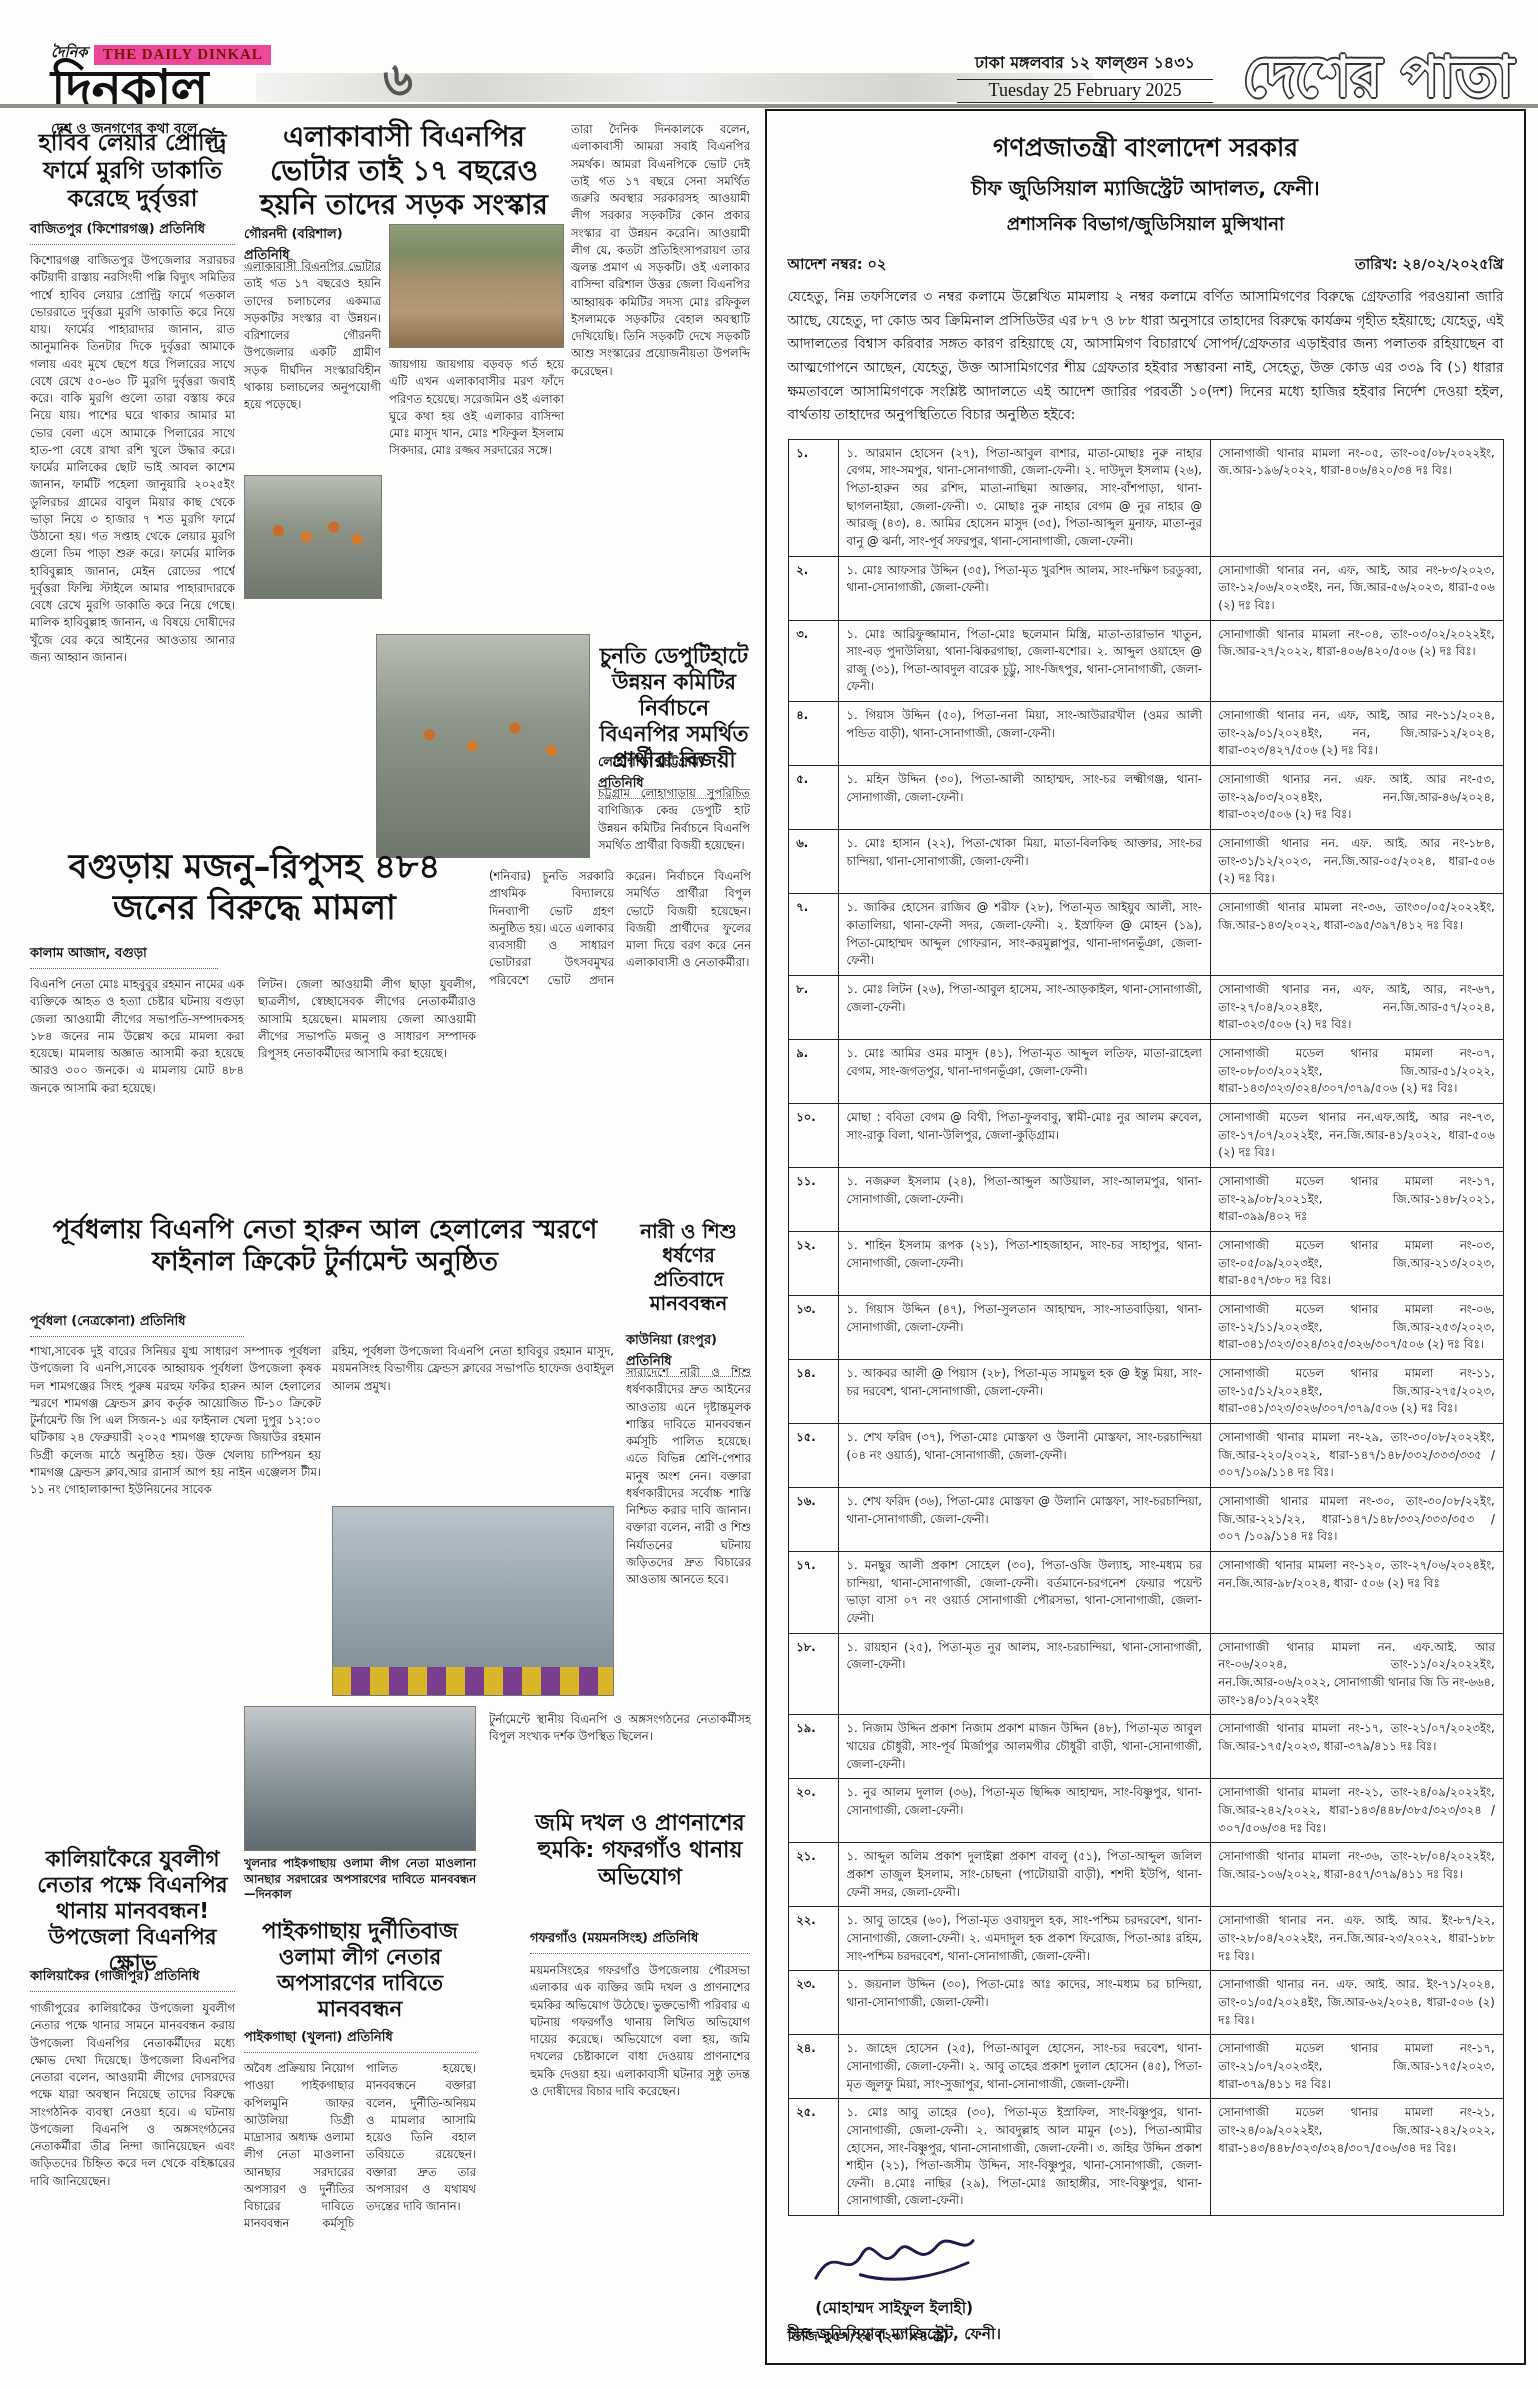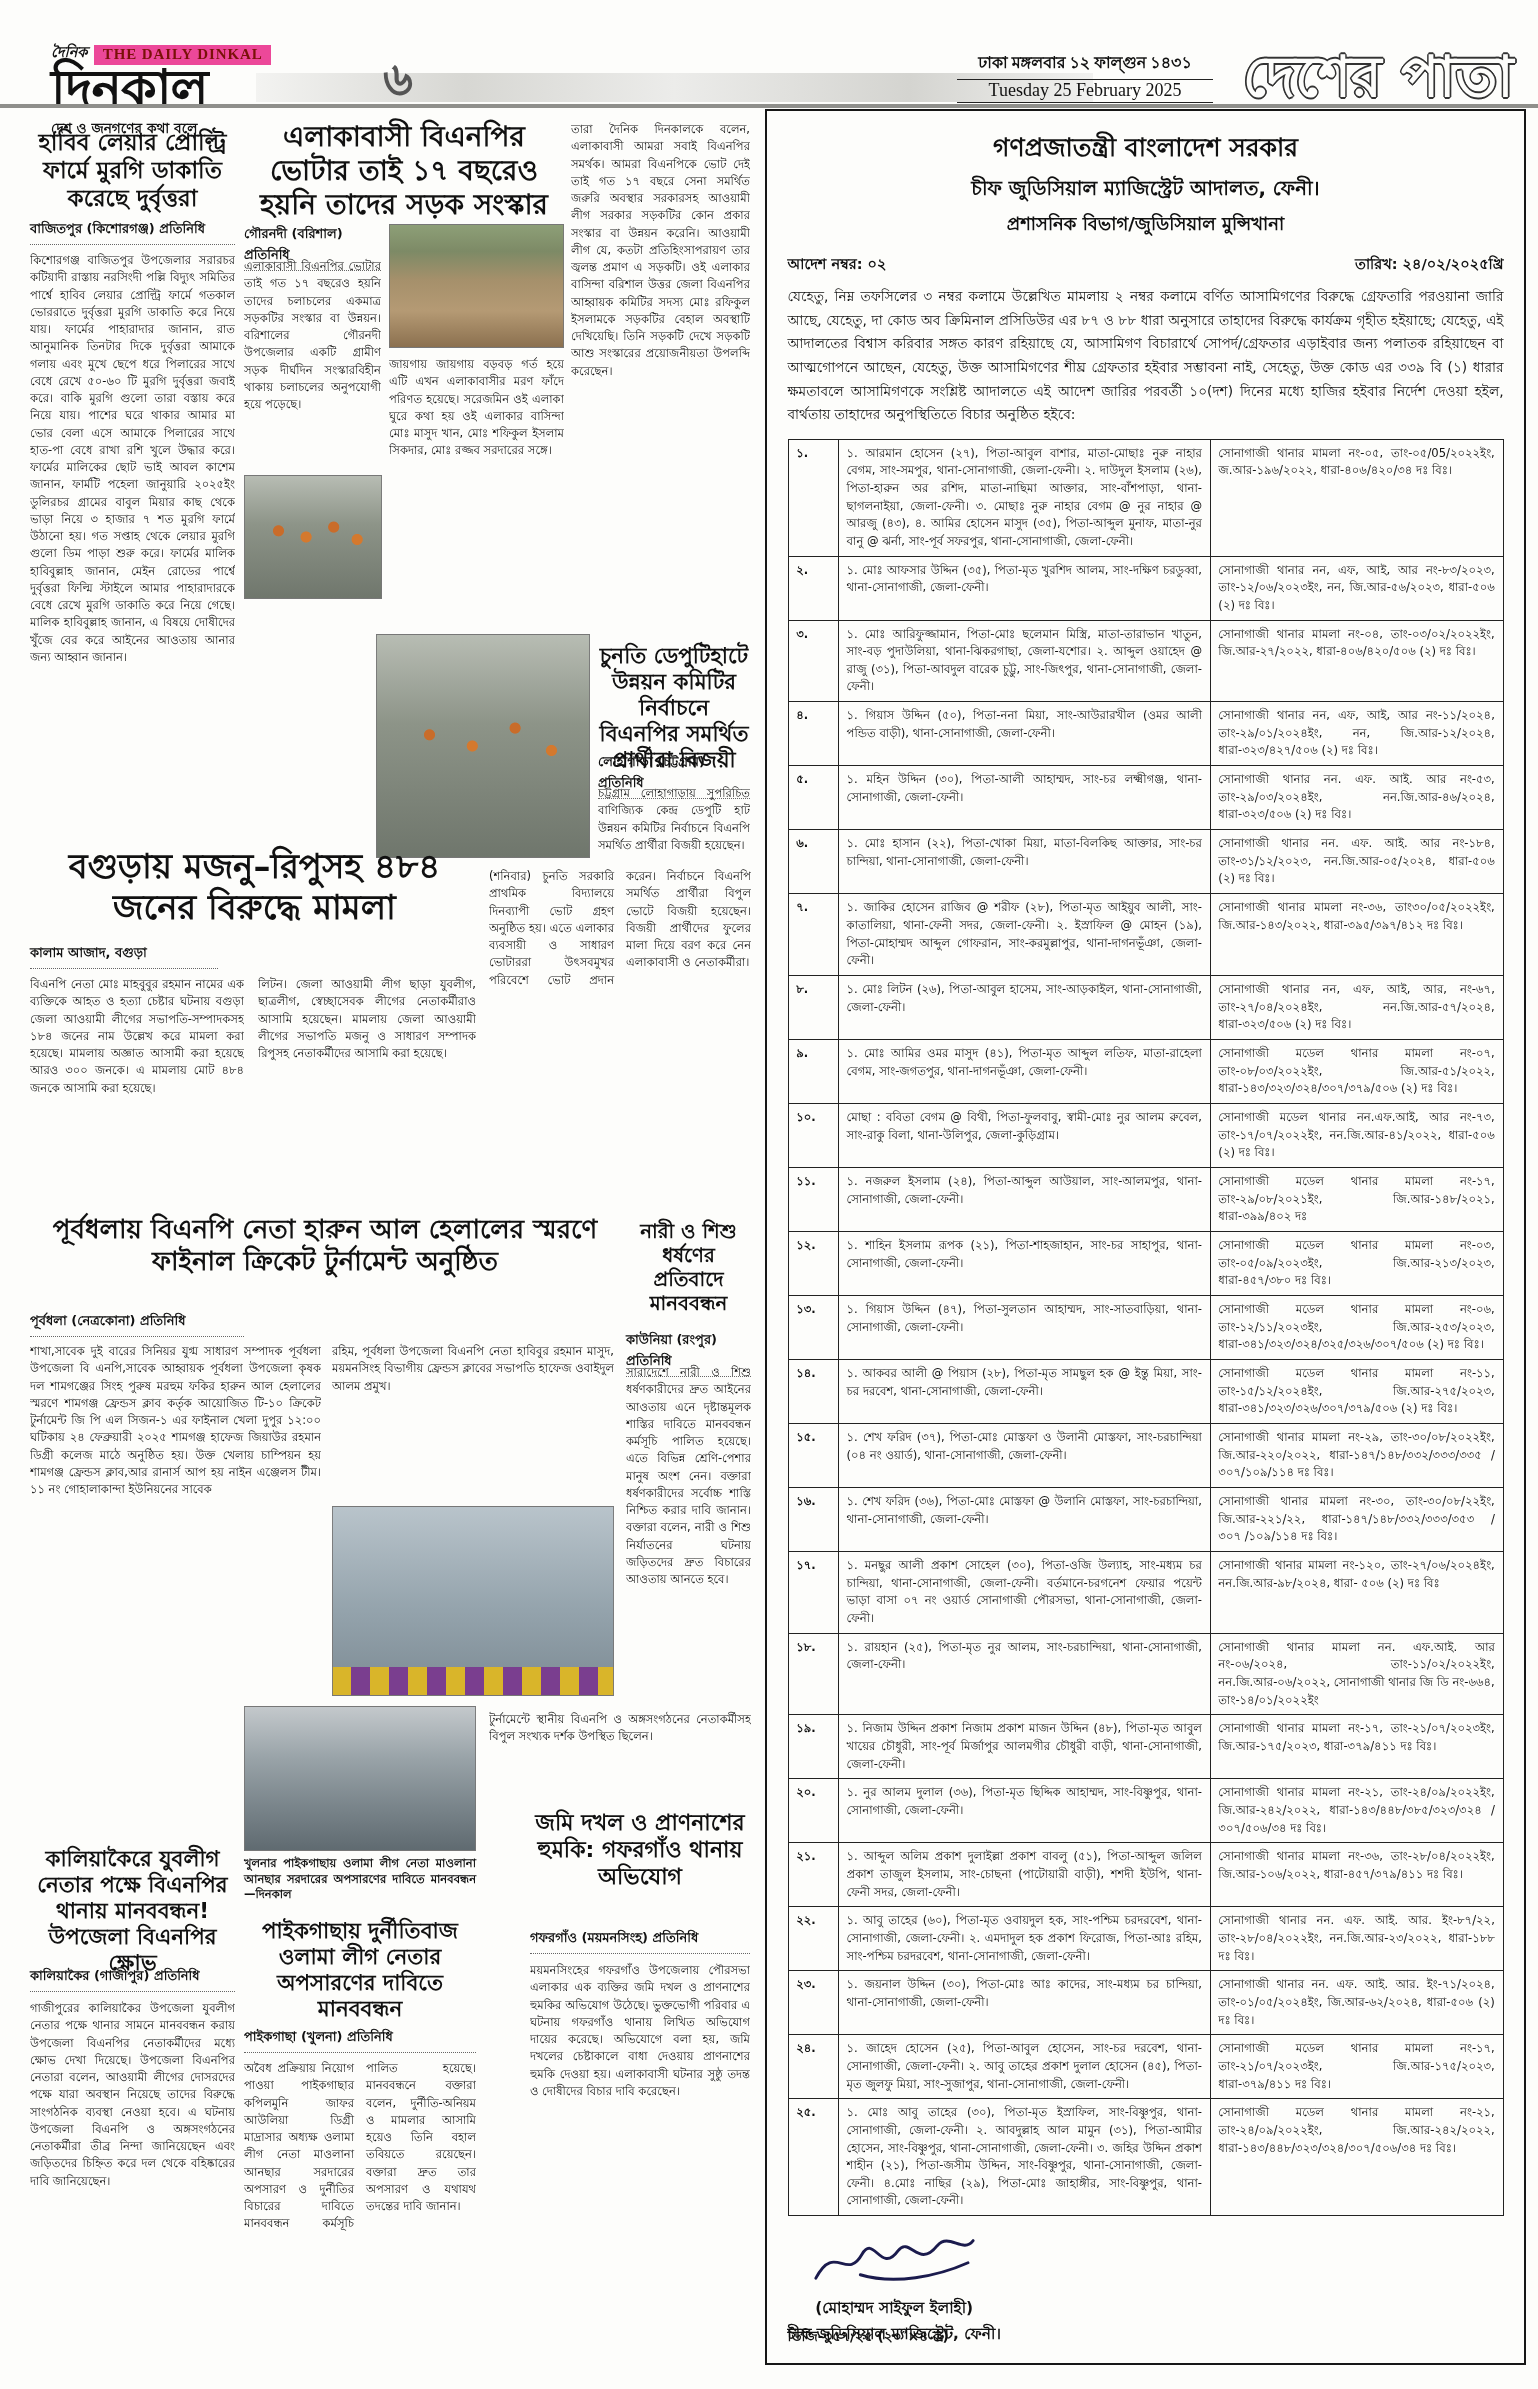--- a/index.html
+++ b/index.html
@@ -7,21 +7,21 @@
         font-family:"DejaVu Sans",sans-serif;color:#111;padding-left:40px;}
   .abs{position:absolute;}
   
   .grad-bar{background:linear-gradient(90deg,#f3f3f1 0%,#d7d7d3 25%,#ececea 50%,#d4d4d0 78%,#f1f1ef 100%);}
   .brand-row{display:flex;align-items:flex-end;gap:6.8px;}
   .brand-script{font-size:14.5px;font-weight:700;font-style:italic;}
   .brand-strip{background:#ec4899;color:#7a1008;font-weight:800;font-size:15px;letter-spacing:0.9px;padding:1.7px 8.5px;font-family:Liberation Serif, serif;}
   .brand-main{font-size:51px;font-weight:800;line-height:0.95;letter-spacing:-0.9px;}
   .brand-tag{font-size:13.7px;font-weight:700;margin-top:3.4px;}
   .page-num{font-size:46px;font-weight:700;color:#555;}
-  .date-line{font-weight:700;font-size:16px;border-bottom:1.7px solid #222;padding-bottom:1.7px;font-family:Liberation Serif, serif;}
+  .date-line{font-weight:700;font-size:16px;border-bottom:1.7px solid #222;padding-bottom:1.7px;}
   .date-line.en{font-family:"Liberation Serif",serif;font-size:18px;font-weight:400;margin-top:0;}
   .section-title{font-size:56px;font-weight:700;color:#fdfdfb;
      text-shadow:-1.7px 0 #333,1.7px 0 #333,0 -1.7px #333,0 1.7px #333,-0.9px -0.9px #333,0.9px 0.9px #333,-0.9px 0.9px #333,0.9px -0.9px #333;}
   .header-rule{background:#8f8f8b;}
   
   .headline{font-weight:800;text-align:center;line-height:1.22;}
   .byline{font-weight:700;font-size:13px;border-bottom:0.9px dotted #666;padding-bottom:4.3px;}
   .body-text{font-size:11.5px;line-height:1.5;text-align:justify;overflow:hidden;}
   .two-col{column-count:2;column-gap:12px;}
   .caption{font-size:11.5px;font-weight:700;line-height:1.35;text-align:justify;}
@@ -141,21 +141,21 @@
       <span>আদেশ নম্বর: ০২</span>
       <span>তারিখ: ২৪/০২/২০২৫খ্রি</span>
     </div>
     <div class="nt-preamble">যেহেতু, নিম্ন তফসিলের ৩ নম্বর কলামে উল্লেখিত মামলায় ২ নম্বর কলামে বর্ণিত আসামিগণের বিরুদ্ধে গ্রেফতারি পরওয়ানা জারি আছে, যেহেতু, দা কোড অব ক্রিমিনাল প্রসিডিউর এর ৮৭ ও ৮৮ ধারা অনুসারে তাহাদের বিরুদ্ধে কার্যক্রম গৃহীত হইয়াছে; যেহেতু, এই আদালতের বিশ্বাস করিবার সঙ্গত কারণ রহিয়াছে যে, আসামিগণ বিচারার্থে সোপর্দ/গ্রেফতার এড়াইবার জন্য পলাতক রহিয়াছেন বা আত্মগোপনে আছেন, যেহেতু, উক্ত আসামিগণের শীঘ্র গ্রেফতার হইবার সম্ভাবনা নাই, সেহেতু, উক্ত কোড এর ৩৩৯ বি (১) ধারার ক্ষমতাবলে আসামিগণকে সংশ্লিষ্ট আদালতে এই আদেশ জারির পরবর্তী ১০(দশ) দিনের মধ্যে হাজির হইবার নির্দেশ দেওয়া হইল, বার্থতায় তাহাদের অনুপস্থিতিতে বিচার অনুষ্ঠিত হইবে:</div>
 
     <table class="notice">
       <tbody>
           <tr>
             <td>১.</td>
             <td>১. আরমান হোসেন (২৭), পিতা-আবুল বাশার, মাতা-মোছাঃ নুরু নাহার বেগম, সাং-সমপুর, থানা-সোনাগাজী, জেলা-ফেনী। ২. দাউদুল ইসলাম (২৬), পিতা-হারুন অর রশিদ, মাতা-নাছিমা আক্তার, সাং-বাঁশপাড়া, থানা-ছাগলনাইয়া, জেলা-ফেনী। ৩. মোছাঃ নুরু নাহার বেগম @ নুর নাহার @ আরজু (৪৩), ৪. আমির হোসেন মাসুদ (৩৫), পিতা-আব্দুল মুনাফ, মাতা-নুর বানু @ ঝর্না, সাং-পূর্ব সফরপুর, থানা-সোনাগাজী, জেলা-ফেনী।</td>
-            <td>সোনাগাজী থানার মামলা নং-০৫, তাং-০৫/05/২০২২ইং, জ.আর-১৯৬/২০২২, ধারা-৪০৬/৪২০/৩৪ দঃ বিঃ।</td>
+            <td>সোনাগাজী থানার মামলা নং-০৫, তাং-০৫/০৮/২০২২ইং, জ.আর-১৯৬/২০২২, ধারা-৪০৬/৪২০/৩৪ দঃ বিঃ।</td>
           </tr>
           <tr>
             <td>২.</td>
             <td>১. মোঃ আফসার উদ্দিন (৩৫), পিতা-মৃত খুরশিদ আলম, সাং-দক্ষিণ চরডুব্বা, থানা-সোনাগাজী, জেলা-ফেনী।</td>
             <td>সোনাগাজী থানার নন, এফ, আই, আর নং-৮৩/২০২৩, তাং-১২/০৬/২০২৩ইং, নন, জি.আর-৫৬/২০২৩, ধারা-৫০৬ (২) দঃ বিঃ।</td>
           </tr>
           <tr>
             <td>৩.</td>
             <td>১. মোঃ আরিফুজ্জামান, পিতা-মোঃ ছলেমান মিস্ত্রি, মাতা-তারাভান খাতুন, সাং-বড় পুদাউলিয়া, থানা-ঝিকরগাছা, জেলা-যশোর। ২. আব্দুল ওয়াহেদ @ রাজু (৩১), পিতা-আবদুল বারেক চুট্টু, সাং-জিৎপুর, থানা-সোনাগাজী, জেলা-ফেনী।</td>
             <td>সোনাগাজী থানার মামলা নং-০৪, তাং-০৩/০২/২০২২ইং, জি.আর-২৭/২০২২, ধারা-৪০৬/৪২০/৫০৬ (২) দঃ বিঃ।</td>

